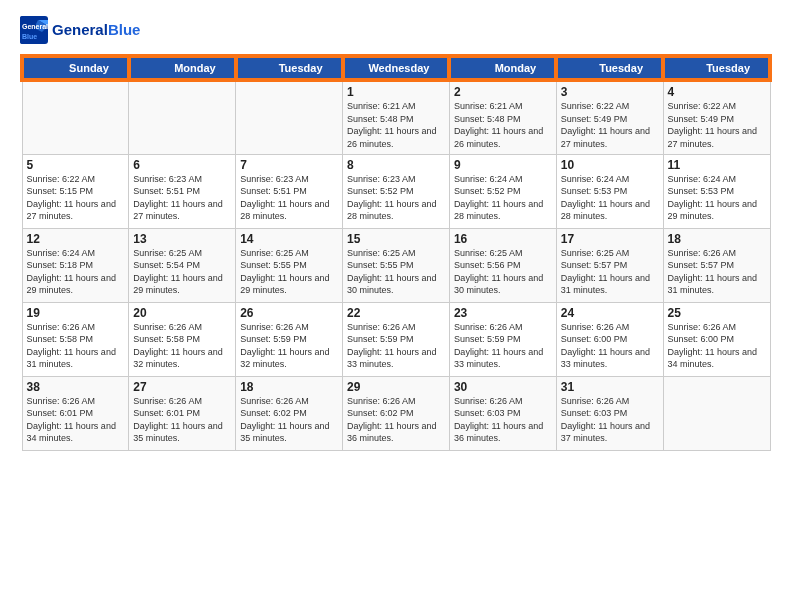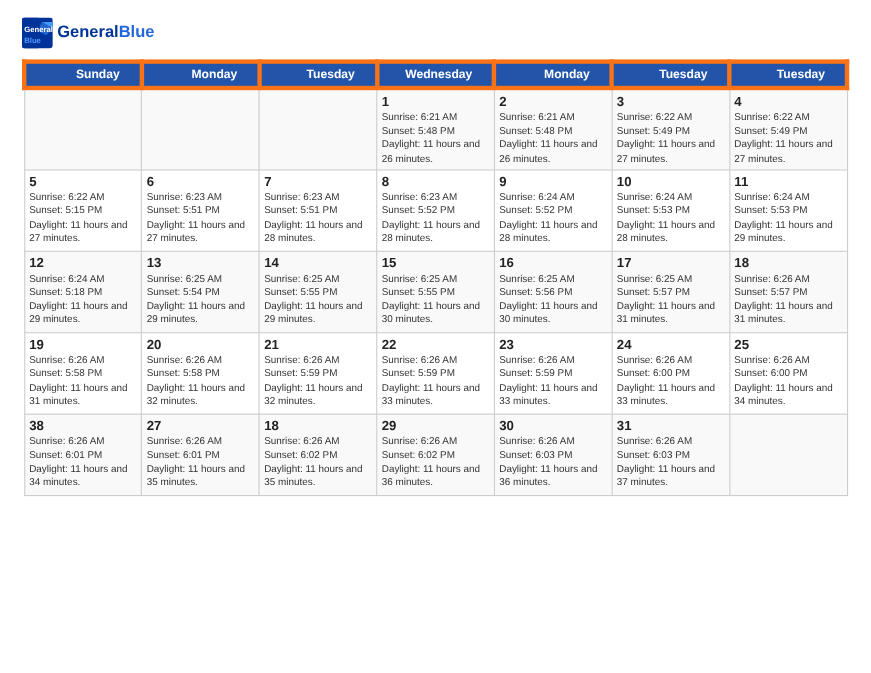--- a/index.html
+++ b/index.html
@@ -274,21 +274,21 @@
 and 31 minutes.</div>
           </td>
           <td>
             <span class="day-num">20</span>
             <div class="day-info">Sunrise: 6:26 AM
 Sunset: 5:58 PM
 Daylight: 11 hours
 and 32 minutes.</div>
           </td>
           <td>
-            <span class="day-num">21</span>
+            <span class="day-num">26</span>
             <div class="day-info">Sunrise: 6:26 AM
 Sunset: 5:59 PM
 Daylight: 11 hours
 and 32 minutes.</div>
           </td>
           <td>
             <span class="day-num">22</span>
             <div class="day-info">Sunrise: 6:26 AM
 Sunset: 5:59 PM
 Daylight: 11 hours

